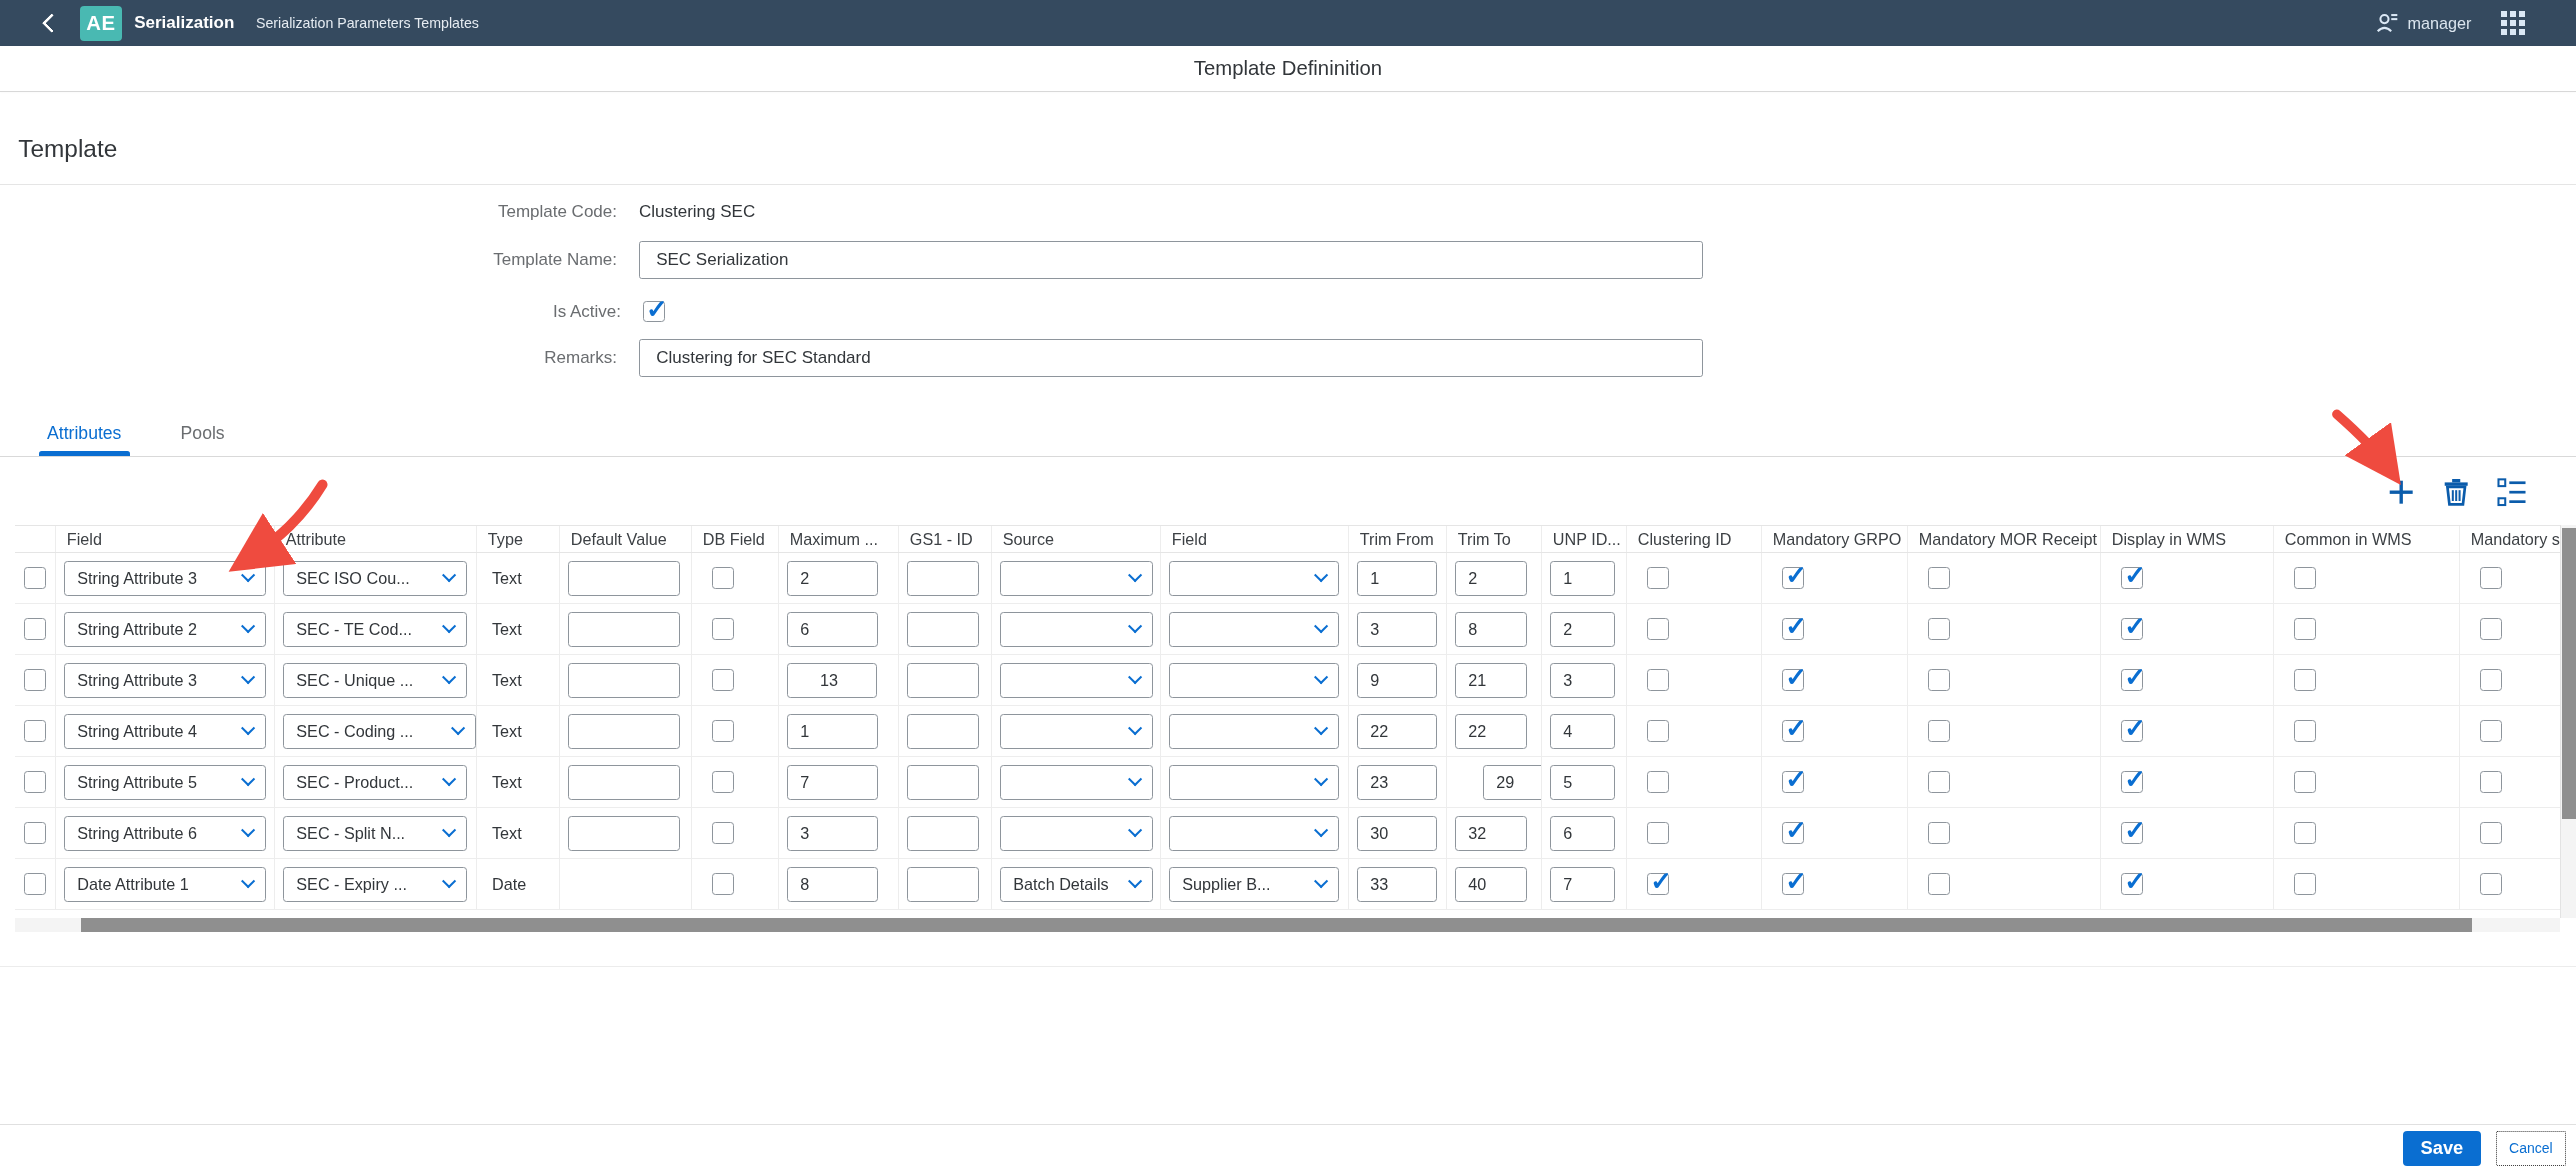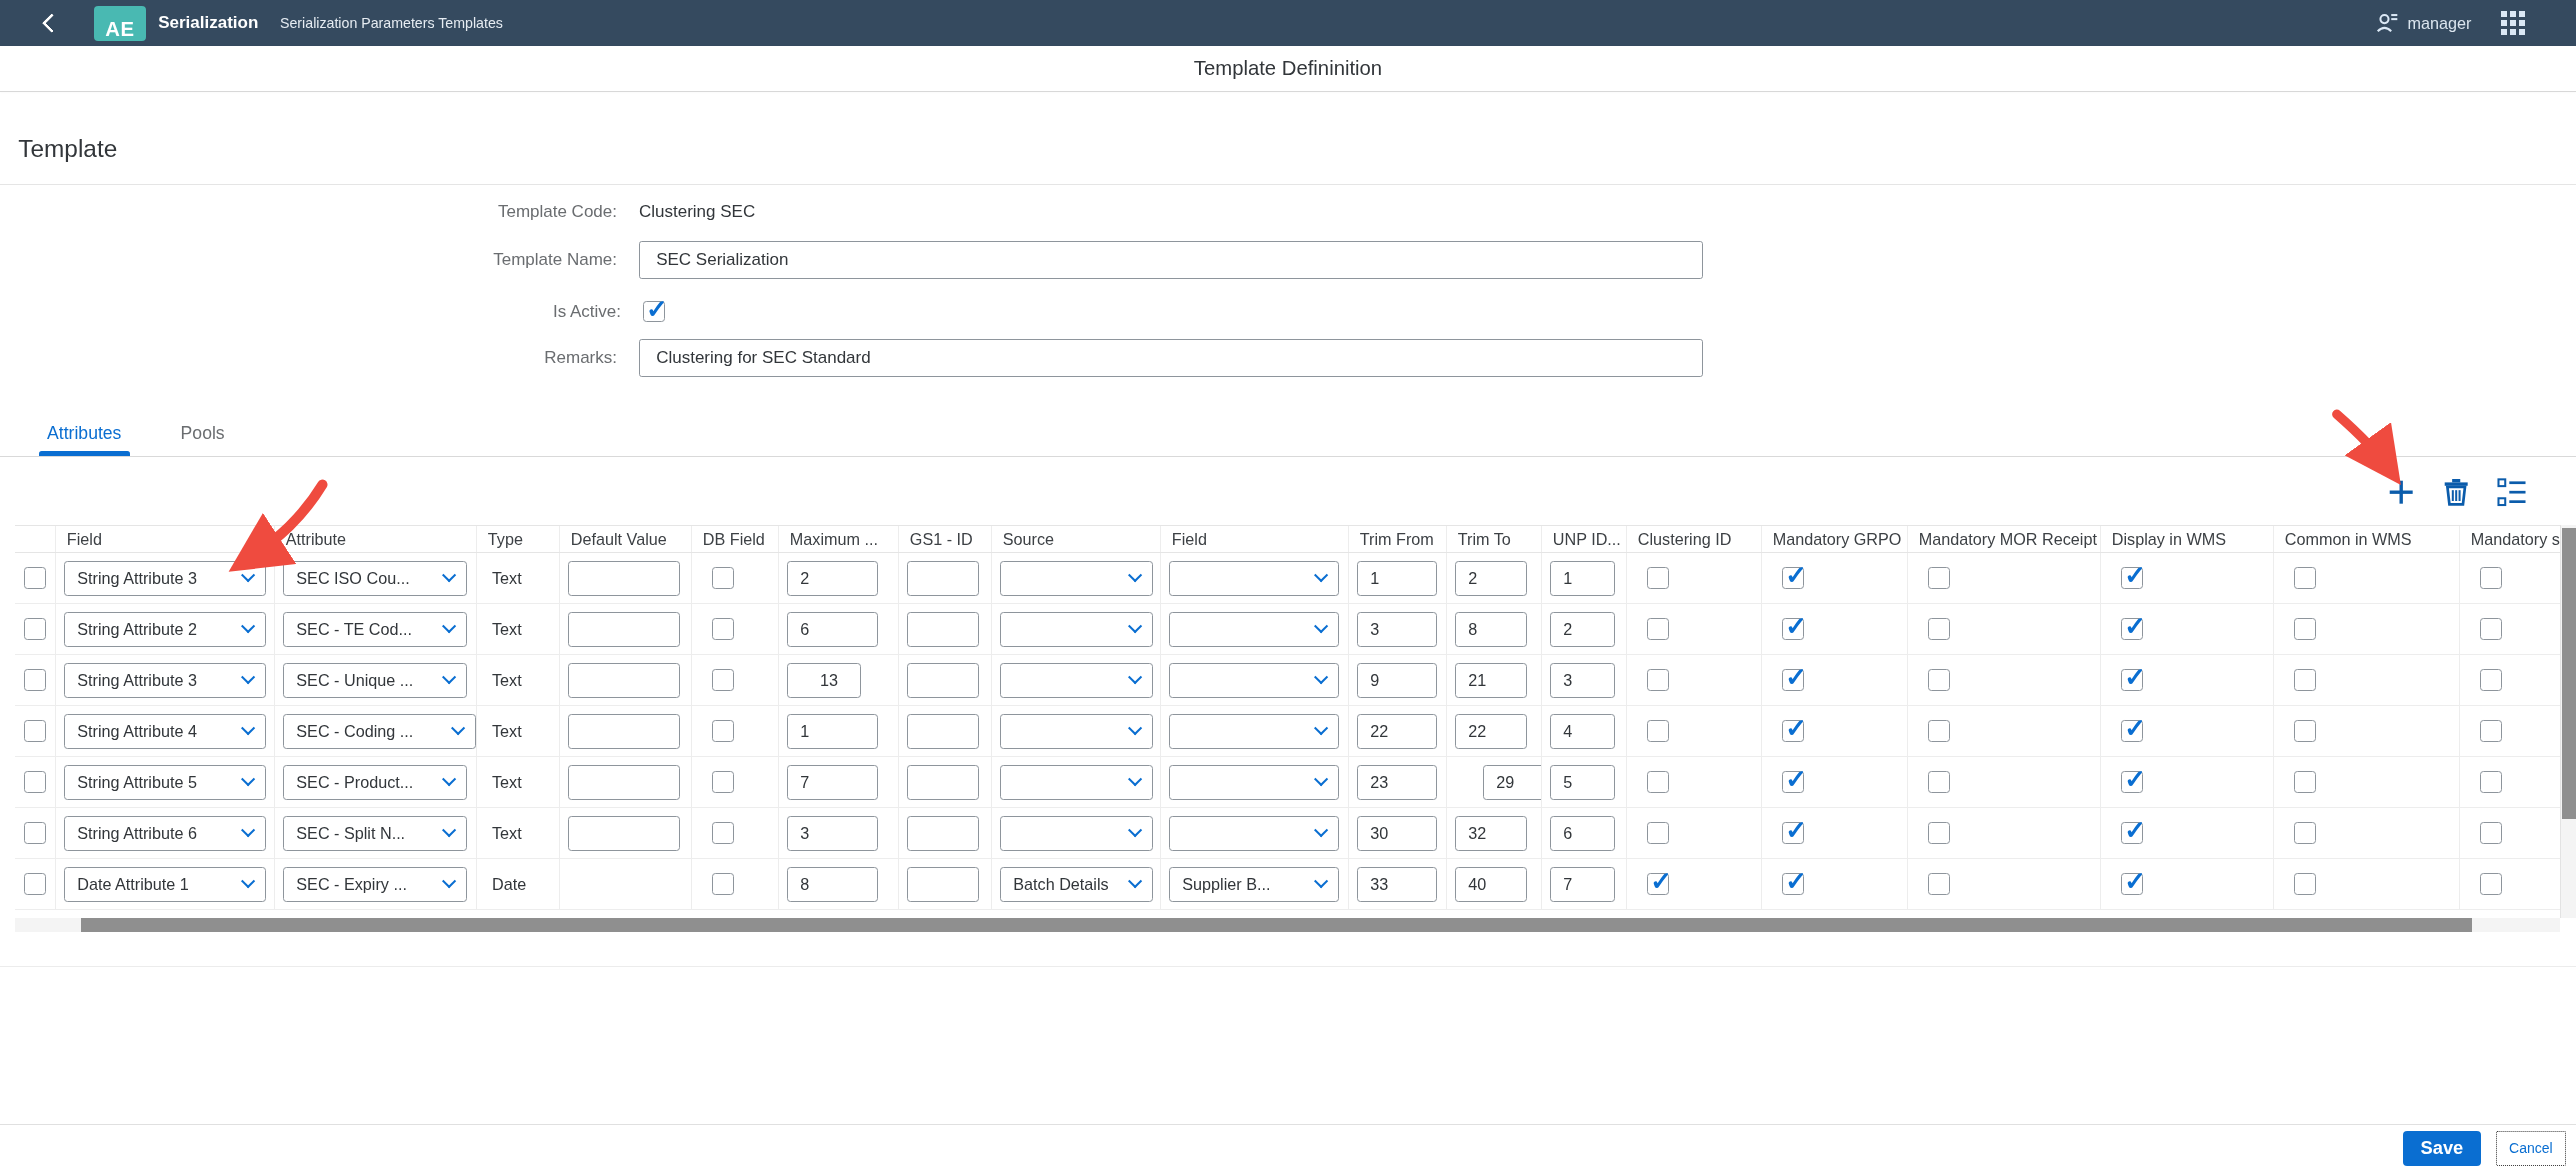--- a/index.html
+++ b/index.html
@@ -8,21 +8,21 @@
     --line:#e5e5e5; --rowline:#ededed;
   }
   *{box-sizing:border-box;}
   html,body{margin:0;padding:0;width:2576px;height:1171px;}
   body{font-family:"Liberation Sans",sans-serif;background:#fff;position:relative;overflow:hidden;color:var(--txt);}
 
   
   .shellbar{position:absolute;left:0;top:0;width:2576px;height:46px;background:var(--shell);display:flex;align-items:center;}
   .back-btn{width:41px;height:46px;display:flex;align-items:center;justify-content:center;margin-left:31px;cursor:pointer;}
   .back-chev{width:13.5px;height:13.5px;border-left:3.4px solid #fff;border-bottom:3.4px solid #fff;transform:rotate(45deg);border-radius:1.4px;}
-  .logo-tile{width:52px;height:35px;background:var(--logo);border-radius:4.1px;margin-left:22px;display:flex;align-items:flex-end;justify-content:center;color:#fff;font-size:20.3px;font-weight:bold;letter-spacing:0.7px;}
+  .logo-tile{width:42px;height:35px;background:var(--logo);border-radius:4.1px;margin-left:8px;display:flex;align-items:center;justify-content:center;color:#fff;font-size:20.3px;font-weight:bold;letter-spacing:0.7px;}
   .app-title{color:#fff;font-size:17px;font-weight:bold;margin-left:12.2px;}
   .app-subtitle{color:#e6ecf2;font-size:14.2px;margin-left:21.7px;}
   .shell-right{position:absolute;right:51px;top:0;height:46px;display:flex;align-items:center;gap:30px;}
   .user-chip{display:flex;align-items:center;gap:9.5px;cursor:pointer;}
   .user-name{color:#dbe5ee;font-size:16.2px;}
   .grid-icon{display:grid;grid-template-columns:repeat(3,6.1px);grid-template-rows:repeat(3,6.1px);gap:2.7px;cursor:pointer;}
   .grid-icon i{background:#dbe8f5;display:block;}
 
   
   .subheader{position:absolute;left:0;top:46px;width:2576px;height:46px;background:#fff;border-bottom:0.7px solid #d8d8d8;box-shadow:0 1.4px 2.7px rgba(0,0,0,.04);display:flex;align-items:center;justify-content:center;}
@@ -363,21 +363,21 @@
         <div class="td" style="width: 83px;">
           <span class="cell-text">Text</span>
         </div>
         <div class="td" style="width: 132px;">
           <input class="cell-input" style="width: 112px;">
         </div>
         <div class="td td-check" style="width: 87px;">
           <span class="cb"></span>
         </div>
         <div class="td" style="width: 120px;">
-          <input class="cell-input" value="13" style="width: 74px; padding-left: 32px;">
+          <input class="cell-input" value="13" style="width: 90px; padding-left: 32px;">
         </div>
         <div class="td" style="width: 93px;">
           <input class="cell-input" style="width: 72px;">
         </div>
         <div class="td" style="width: 169px;">
           <div class="select" style="width: 153px;">
             <span class="sel-text"></span>
             <span class="chev"></span>
           </div>
         </div>

